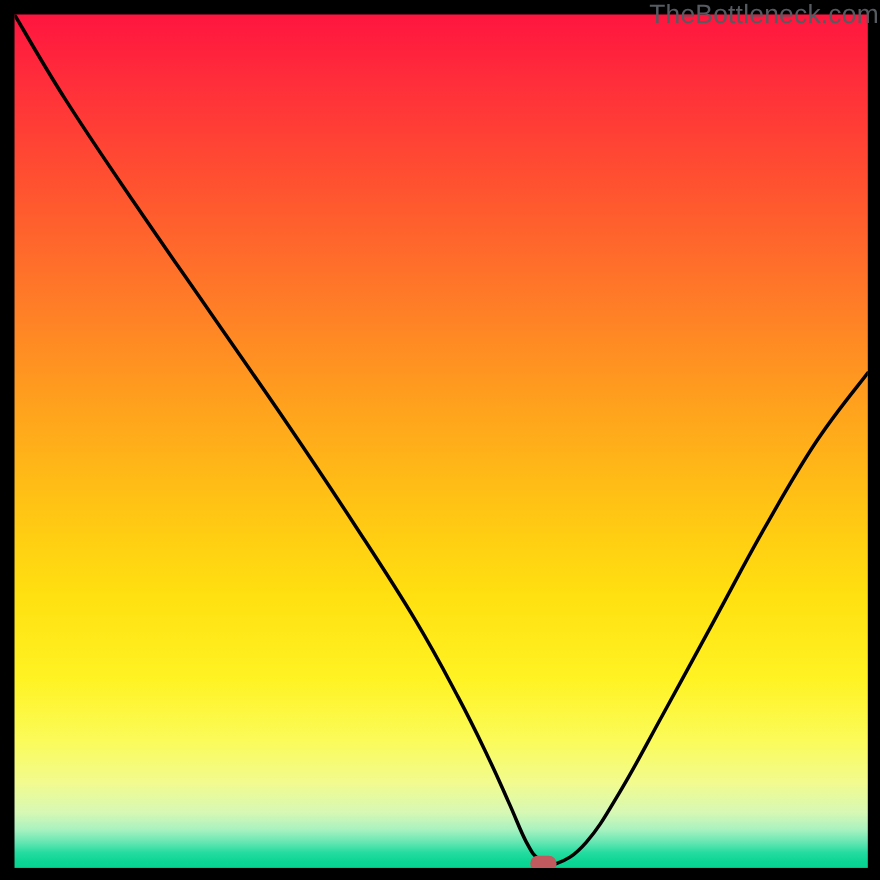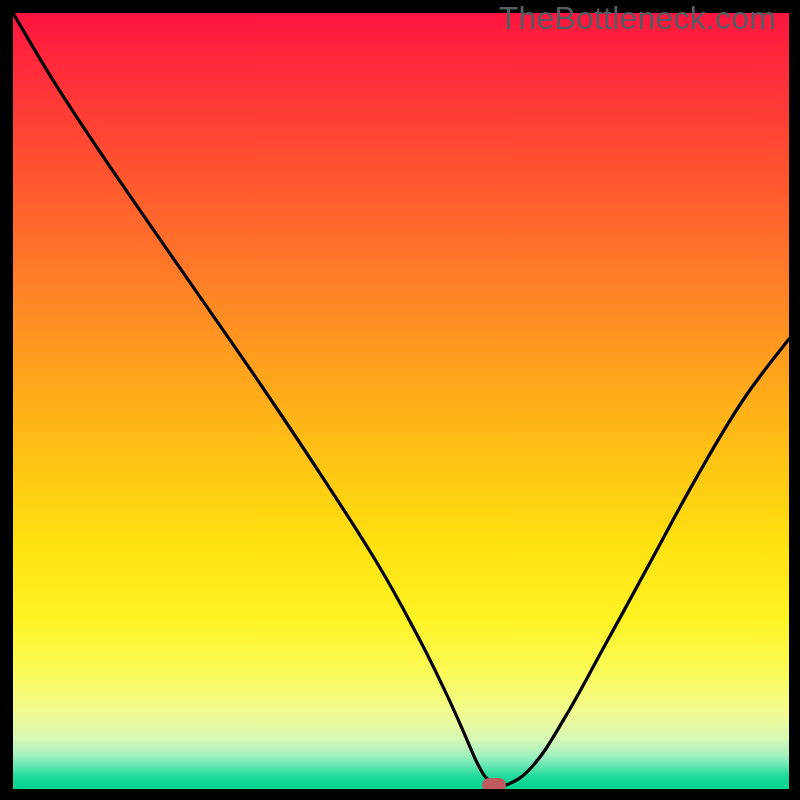--- a/index.html
+++ b/index.html
@@ -43,23 +43,23 @@
       #a9f2c0 95.5%,
       #65e6b2 97%,
       #25dca0 98.2%,
       #0dd694 99.2%,
       #07d490 100%
     );
   }
   .watermark {
     position: absolute;
     top: 0;
-    right: 24px;
+    right: 1px;
     color: #555b61;
-    font-size: 32px;
+    font-size: 24px;
     font-weight: 500;
     letter-spacing: 0.2px;
     user-select: none;
   }
   svg.curve {
     position: absolute;
     left: 0; top: 0;
   }
   .marker {
     position: absolute;

